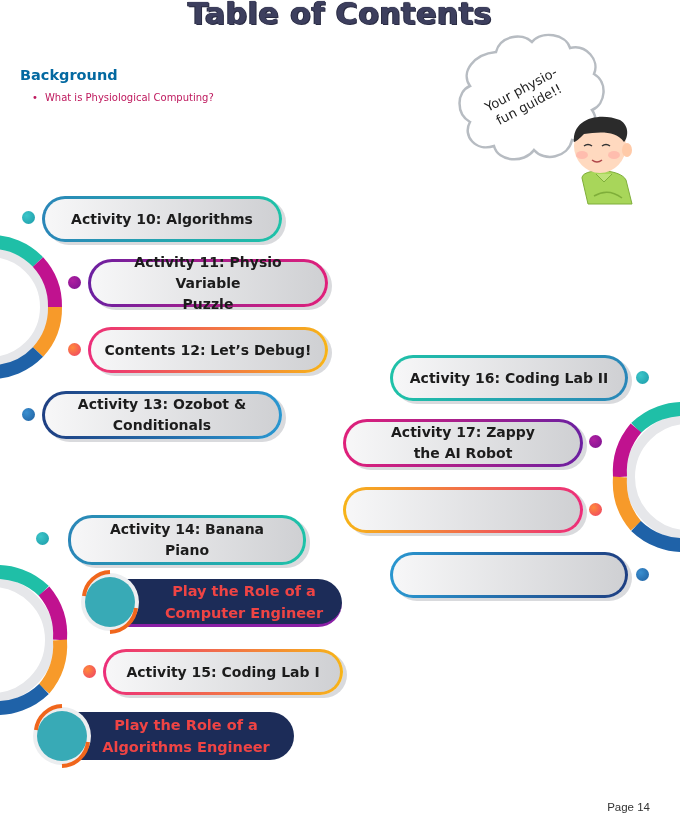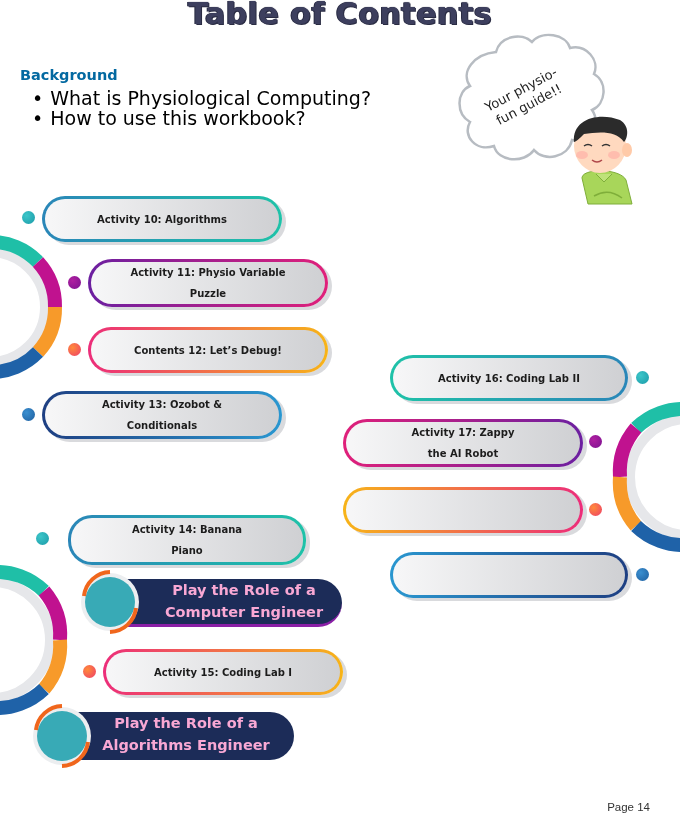--- a/index.html
+++ b/index.html
@@ -16,21 +16,21 @@
       left: 0; width: 680px; top: -4px; text-align: center;
       font-family: "DejaVu Sans", sans-serif; font-weight: 900;
       font-size: 30px; letter-spacing: 0.5px;
       color: #3d3f5e;
       text-shadow: 0 0 1px #2b2d44, 1px 1px 0 #2b2d44, -1px 0 0 #2b2d44;
       background-image: radial-gradient(circle, rgba(255,255,255,0.55) 1px, transparent 1.4px);
     }
 
     
     .bg-heading { left: 20px; top: 67px; font-weight: bold; font-size: 14.5px; color: #0369a1; }
-    .bg-list { left: 32px; top: 88px; margin: 0; padding: 0; list-style: none; font-size: 19px; color: #000000; }
+    .bg-list { left: 32px; top: 88px; margin: 0; padding: 0; list-style: none; font-size: 10px; color: #be185d; }
     .bg-list li { height: 20px; line-height: 20px; }
     .bg-list li::before { content: "•"; margin-right: 7px; }
 
     
     .cloud { left: 456px; top: 30px; width: 150px; height: 136px; }
     .cloud-text {
       left: 470px; top: 80px; width: 110px; text-align: center;
       font-size: 13px; line-height: 17px; color: #222;
       transform: rotate(-28deg); transform-origin: center;
     }
@@ -40,21 +40,21 @@
 
     
     .pill {
       position: absolute; border-radius: 24px; padding: 3px;
       box-shadow: 4px 3px 0 #d9dadd;
     }
     .pill-inner {
       width: 100%; height: 100%; box-sizing: border-box; border-radius: 21px;
       background: linear-gradient(90deg, #f7f7f8 0%, #cfd0d3 100%);
       display: flex; align-items: center; justify-content: center; text-align: center;
-      font-weight: bold; font-size: 10px; line-height: 21px; color: #1c1c1c;
+      font-weight: bold; font-size: 14px; line-height: 21px; color: #1c1c1c;
       padding: 0 12px;
     }
     .g-teal   { background: linear-gradient(90deg, #2a86b8, #1fc2a8); }
     .g-purple { background: linear-gradient(90deg, #6b1fa0, #e0207a); }
     .g-sunset { background: linear-gradient(90deg, #ec2d7a, #f7b418); }
     .g-blue   { background: linear-gradient(90deg, #1e3f82, #2a97d0); }
     .g-teal-r   { background: linear-gradient(90deg, #1fc2a8, #2a86b8); }
     .g-purple-r { background: linear-gradient(90deg, #e0207a, #6b1fa0); }
     .g-sunset-r { background: linear-gradient(90deg, #f7b418, #ec2d7a); }
     .g-blue-r   { background: linear-gradient(90deg, #2a97d0, #1e3f82); }
@@ -62,39 +62,38 @@
     
     .dot { position: absolute; width: 13px; height: 13px; border-radius: 50%; }
     .d-teal { background: radial-gradient(circle at 35% 35%, #3cc6c9, #1b9aa8); }
     .d-purple { background: radial-gradient(circle at 35% 35%, #b01fa0, #7a1290); }
     .d-orange { background: radial-gradient(circle at 35% 35%, #ff8a3a, #ee3d6a); }
     .d-blue { background: radial-gradient(circle at 35% 35%, #3a8fd0, #1f5f9f); }
 
     
     .role {
       position: absolute; height: 46px; border-radius: 0 24px 24px 0;
-      background: #1c2c58; color: #f9a8d4;
+      background: #1c2c58; color: #ef4444;
       border-bottom: 3px solid #8a1fa6;
-      display: flex; flex-direction: column; align-items: center; justify-content: flex-start;
+      display: flex; flex-direction: column; align-items: center; justify-content: center;
       font-weight: bold; font-size: 14.5px; line-height: 22px; text-align: center;
       box-sizing: border-box;
     }
     .role-badge { position: absolute; width: 72px; height: 72px; }
 
     .page-num { right: 30px; top: 801px; font-size: 11.5px; color: #333; font-family: "Liberation Sans", sans-serif; }
   </style>
 </head>
 <body>
 
 <div class="abs title">Table of Contents</div>
 
 <div class="abs bg-heading">Background</div>
 <ul class="abs bg-list">
   <li>What is Physiological Computing?</li>
-  <li>How to use this workbook?</li>
 </ul>
 
 <svg class="abs cloud" viewBox="0 0 150 136">
   <path d="M40,22 C44,6 66,2 76,12 C86,0 110,4 114,18 C130,14 144,30 138,44 C152,52 150,74 136,80 C146,94 134,114 116,110 C112,128 88,132 78,120 C68,134 42,132 38,116 C20,122 6,106 14,92 C0,84 0,62 14,56 C4,42 18,24 40,22 Z" fill="#ffffff" stroke="#b7bcc2" stroke-width="2.5"></path>
 </svg>
 <div class="abs cloud-text">
   <div>Your physio-</div>
   <div>fun guide!!</div>
 </div>
 

